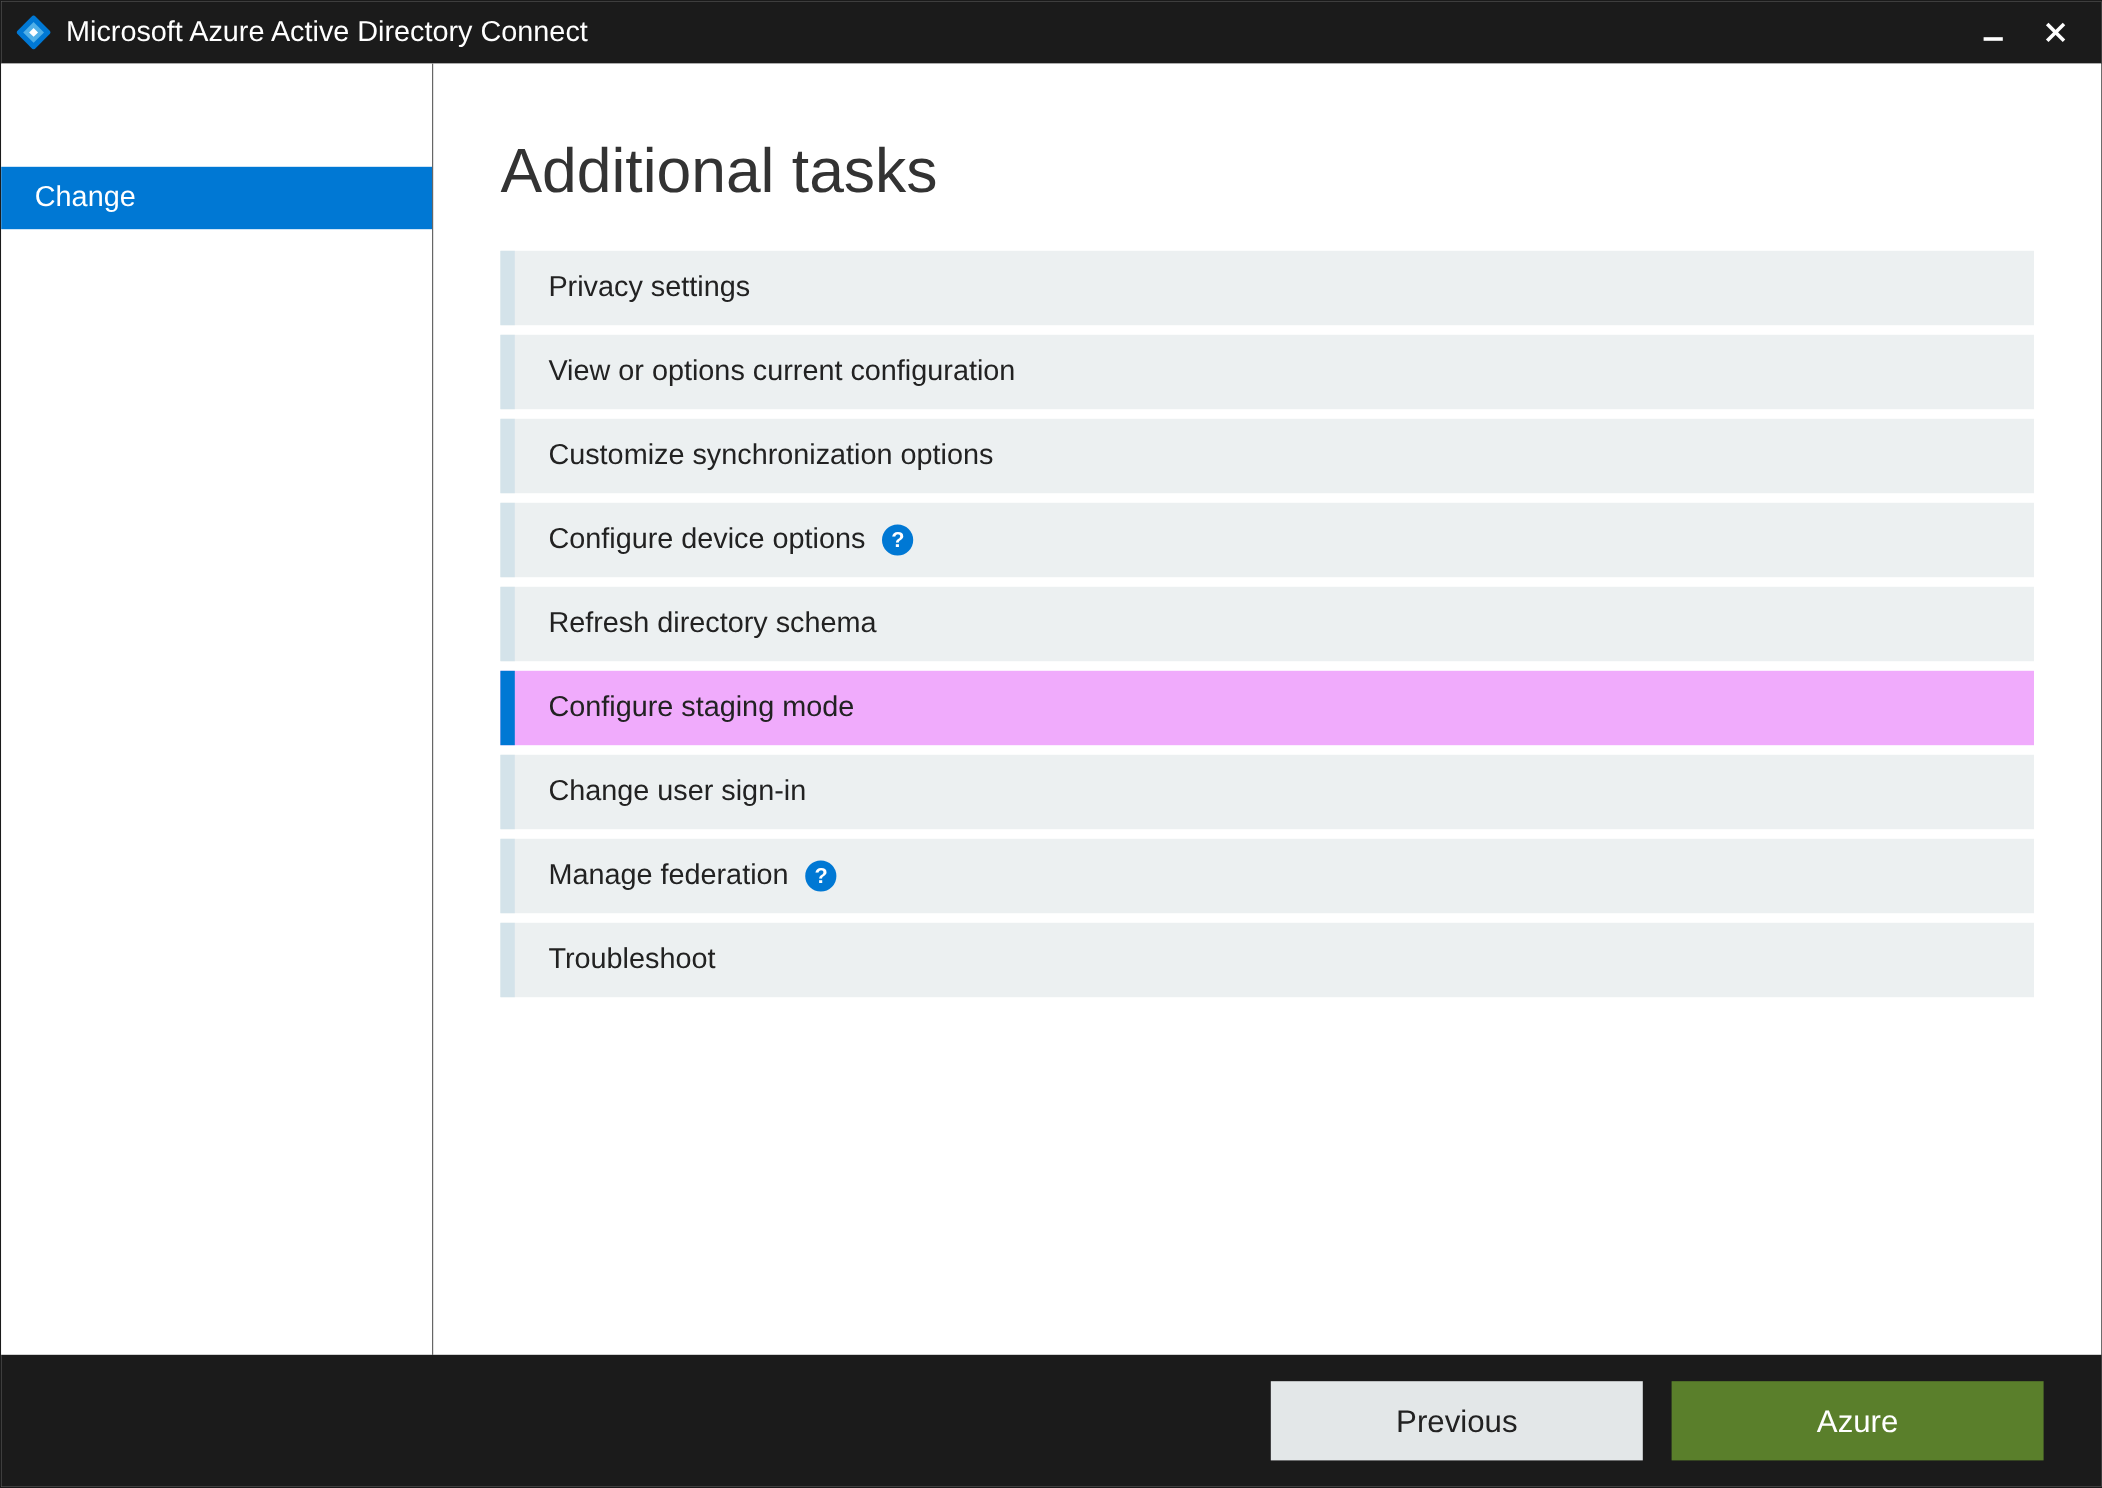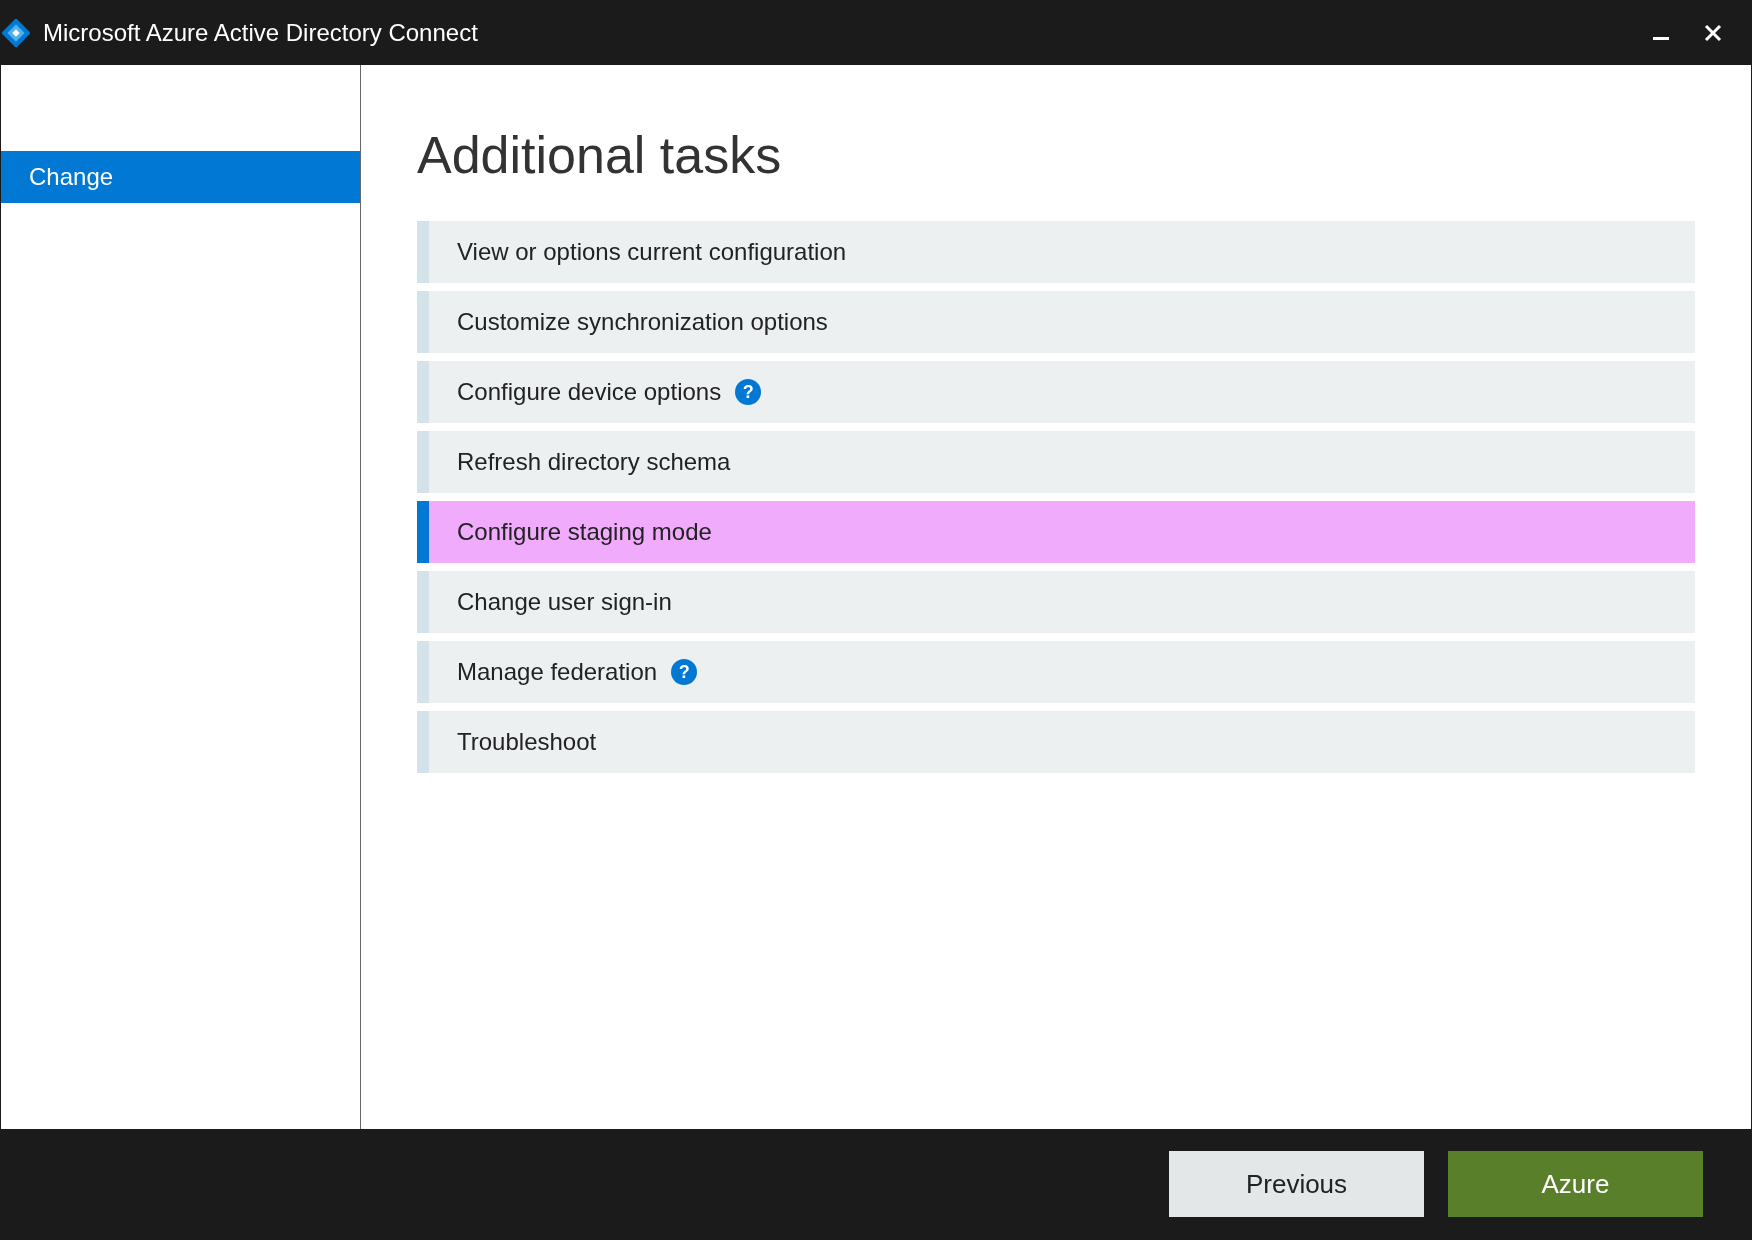--- a/index.html
+++ b/index.html
@@ -1,38 +1,38 @@
 <!DOCTYPE html>
 <html><head>
 <meta charset="utf-8">
 <style>
   * { box-sizing: border-box; margin: 0; padding: 0; }
   html, body { width: 1752px; height: 1240px; font-family: "Segoe UI", Arial, sans-serif; background: #fff; overflow: hidden; }
   .window { width: 1752px; height: 1240px; display: flex; flex-direction: column; border: 1px solid #1b1b1b; }
-  .titlebar { height: 64px; background: #1b1b1b; display: flex; align-items: center; color: #fff; padding: 0 8px 0 0; }
+  .titlebar { height: 52px; background: #1b1b1b; display: flex; align-items: center; color: #fff; padding: 0 8px 0 12px; }
   .titlebar .logo { width: 30px; height: 30px; margin-right: 12px; display: flex; align-items: center; justify-content: center; }
   .titlebar .title { font-size: 24px; font-weight: 400; flex: 1; }
   .titlebar .controls { display: flex; gap: 24px; padding-right: 16px; }
   .win-btn { width: 28px; height: 28px; display: flex; align-items: center; justify-content: center; color: #fff; cursor: pointer; }
   .content { flex: 1; display: flex; background: #fff; }
   .sidebar { width: 360px; border-right: 1px solid #666; padding-top: 86px; }
   .nav-item { height: 52px; display: flex; align-items: center; padding-left: 28px; font-size: 24px; color: #666; cursor: pointer; }
   .nav-item.active { background: #0078d4; color: #fff; }
   .main { flex: 1; padding: 60px 56px 0 56px; }
   .page-title { font-size: 52px; font-weight: 300; color: #333; margin-bottom: 36px; }
   .page-desc { font-size: 24px; color: #333; margin-bottom: 24px; line-height: 1.4; }
   .task-list { display: flex; flex-direction: column; gap: 8px; }
   .task-item { height: 62px; background: #ecf0f1; display: flex; align-items: center; cursor: pointer; }
   .task-item .bar { width: 12px; height: 100%; background: #d4e3ea; }
   .task-item.selected { background: #f0abfc; }
   .task-item.selected .bar { background: #0078d4; }
   .task-item .label { padding-left: 28px; font-size: 24px; color: #222; display: flex; align-items: center; gap: 14px; }
   .help-icon { width: 26px; height: 26px; border-radius: 50%; background: #0078d4; color: #fff; display: inline-flex; align-items: center; justify-content: center; font-size: 18px; font-weight: 700; }
   .footer { height: 110px; background: #1b1b1b; display: flex; align-items: center; justify-content: flex-end; gap: 24px; padding: 0 48px; }
-  .btn { width: 255px; height: 66px; font-size: 26px; display: flex; align-items: center; justify-content: center; cursor: pointer; border: none; }
+  .btn { width: 310px; height: 66px; font-size: 26px; display: flex; align-items: center; justify-content: center; cursor: pointer; border: none; }
   .btn-prev { background: #e3e7e8; color: #222; }
   .btn-next { background: #5a7f2b; color: #fff; }
 </style>
 </head>
 <body>
 
 <div class="window">
   <div class="titlebar">
     <div class="logo">
       <svg viewBox="0 0 32 32" width="28" height="28">
@@ -61,20 +61,26 @@
     <div class="sidebar">
       <div class="nav-item active">
         <span>Change</span>
       </div>
     </div>
 
     <div class="main">
       <h1 class="page-title">Additional tasks</h1>
 
       <div class="task-list">
+        <div class="task-item">
+          <div class="bar"></div>
+          <div class="label">
+              <span>Privacy settings</span>
+            </div>
+        </div>
         <div class="task-item">
           <div class="bar"></div>
           <div class="label">
               <span>View or options current configuration</span>
             </div>
         </div>
         <div class="task-item">
           <div class="bar"></div>
           <div class="label">
               <span>Customize synchronization options</span>

